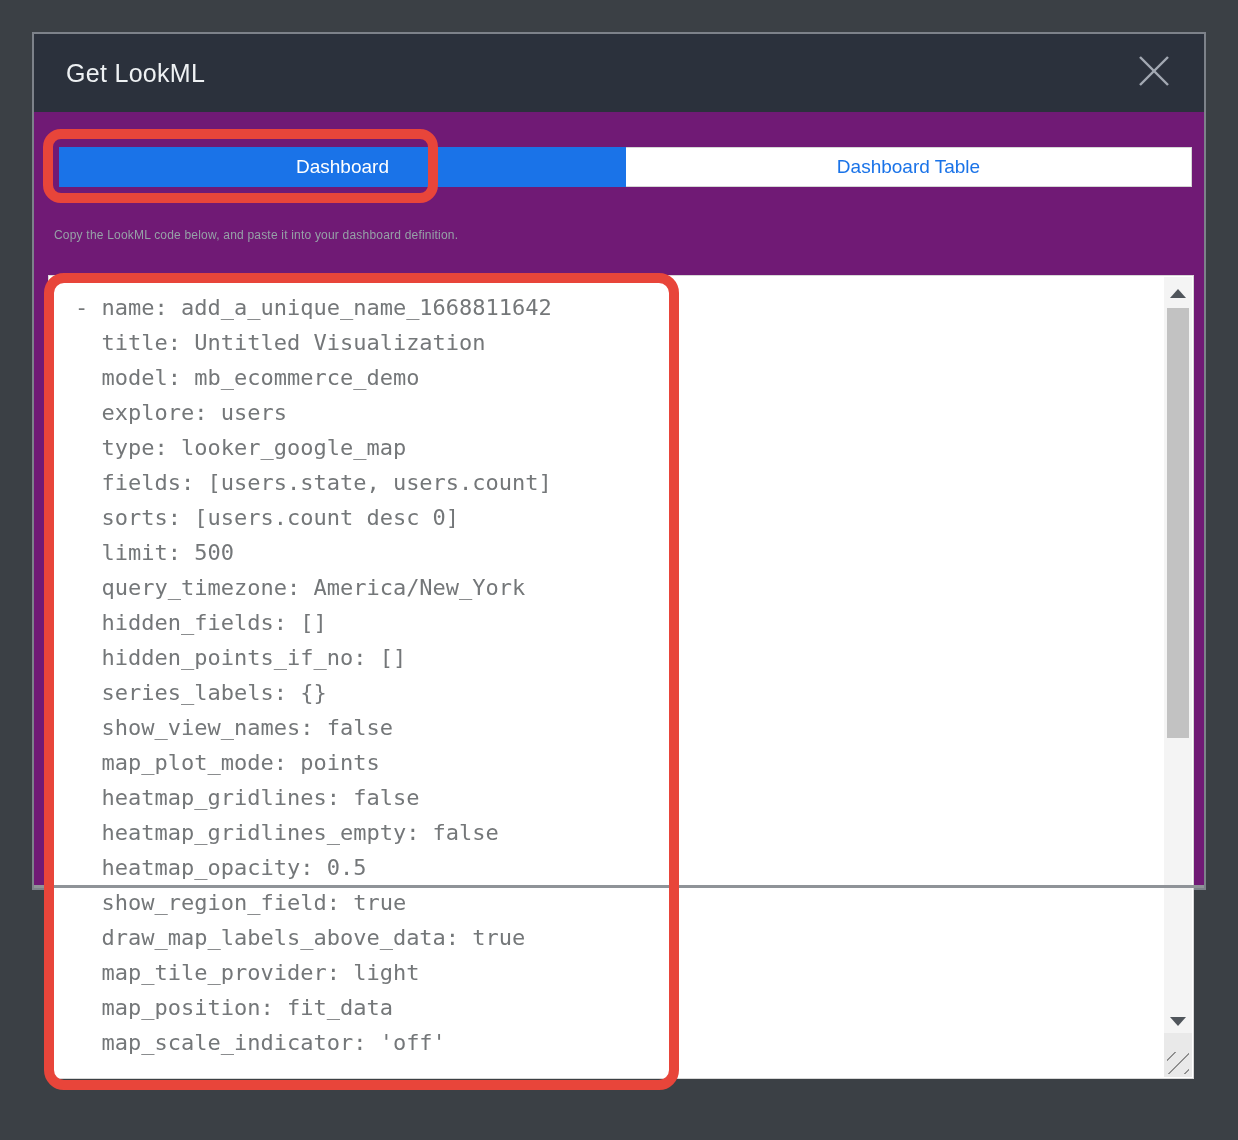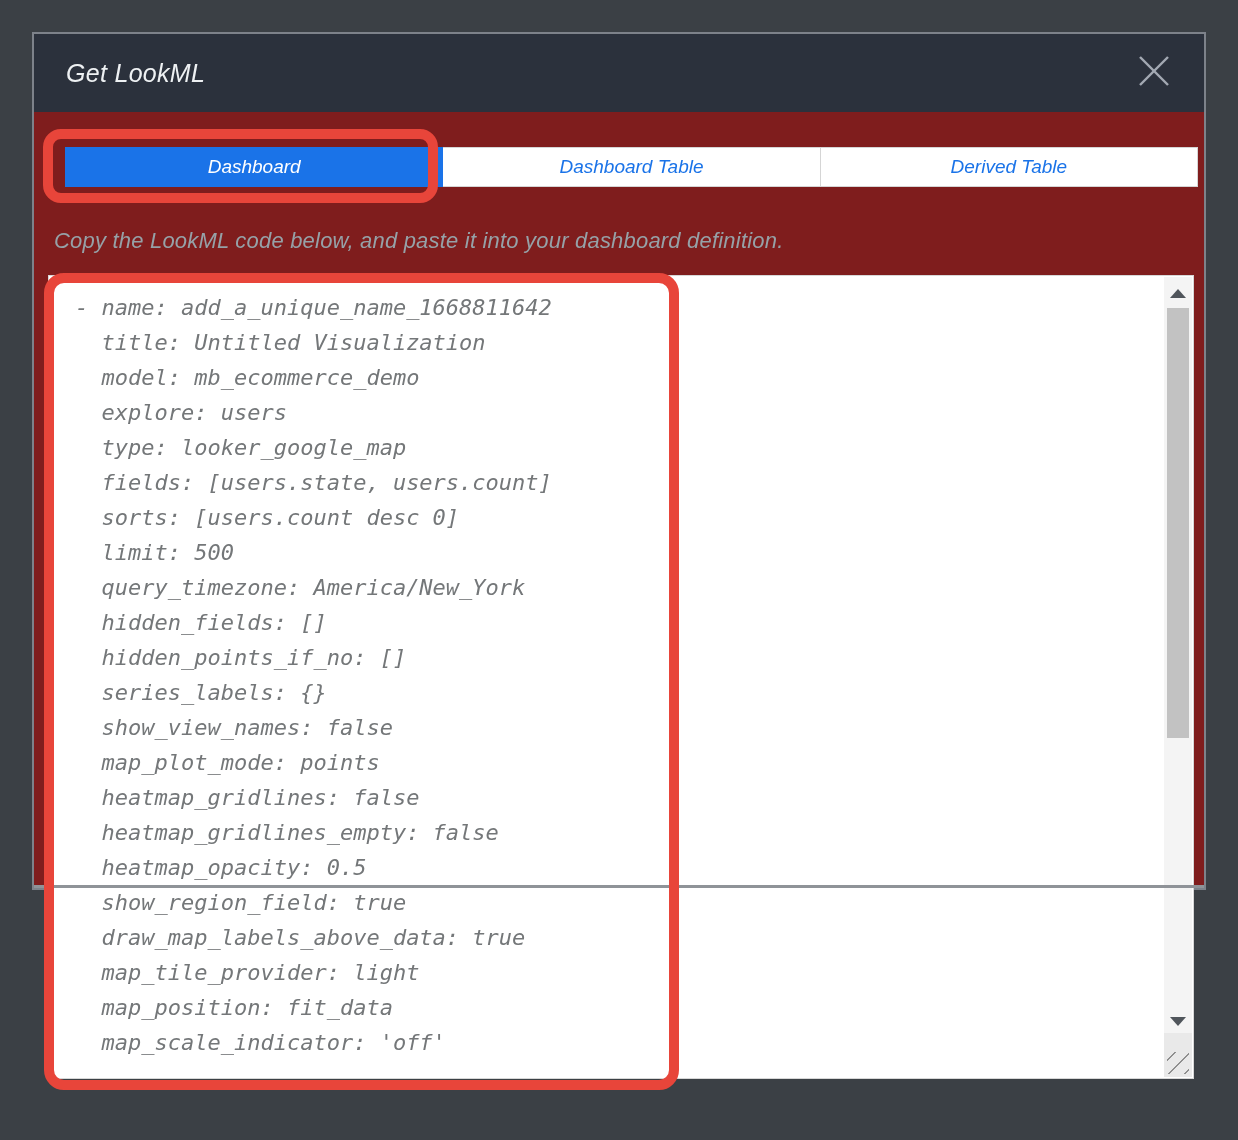--- a/index.html
+++ b/index.html
@@ -7,23 +7,22 @@
   body {
     background: #3b4045;
     font-family: "Liberation Sans", sans-serif;
     position: relative;
     overflow: hidden;
   }
   .dialog {
     position: absolute;
     left: 32px; top: 32px;
     width: 1174px; height: 858px;
-    background: #7f1d1d;
+    background: #701a75;
     border: 2px solid #7d828a;
-    font-style: italic;
   }
   .dialog-header {
     position: absolute;
     left: 0; top: 0; right: 0;
     height: 78px;
     background: #2b313c;
     display: flex;
     align-items: center;
     justify-content: space-between;
     padding: 0 28px 0 32px;
@@ -34,21 +33,21 @@
     font-weight: 400;
     letter-spacing: 0.3px;
   }
   .close-btn {
     width: 44px; height: 44px;
     display: flex; align-items: center; justify-content: center;
     cursor: pointer;
   }
   .tabs {
     position: absolute;
-    left: 31px; top: 113px;
+    left: 25px; top: 113px;
     width: 1133px; height: 40px;
     display: flex;
   }
   .tab {
     flex: 1;
     display: flex;
     align-items: center;
     justify-content: center;
     font-size: 19px;
     color: #1a73e8;
@@ -58,21 +57,21 @@
   }
   .tab + .tab { border-left: none; }
   .tab.selected {
     background: #1a73e8;
     color: #ffffff;
     border: 1px solid #1a73e8;
   }
   .instruction {
     position: absolute;
     left: 20px; top: 194px;
-    font-size: 22px;
+    font-size: 12px;
     color: #96a1a7;
     letter-spacing: 0.2px;
   }
   .code-box {
     position: absolute;
     left: 14px; top: 241px;
     width: 1146px; height: 804px;
     background: #ffffff;
     border: 1px solid #d7d7d7;
     overflow: hidden;
@@ -172,21 +171,20 @@
           <line x1="6" y1="6" x2="34" y2="34" stroke="#a3a9b3" stroke-width="2.4"></line>
           <line x1="34" y1="6" x2="6" y2="34" stroke="#a3a9b3" stroke-width="2.4"></line>
         </svg>
       </span>
     </div>
   </div>
 
   <div class="tabs">
     <div class="tab selected">Dashboard</div>
     <div class="tab">Dashboard Table</div>
-    <div class="tab">Derived Table</div>
   </div>
 
   <div class="instruction">Copy the LookML code below, and paste it into your dashboard definition.</div>
 
   <div class="code-box">
     <pre class="code-text">- name: add_a_unique_name_1668811642
   title: Untitled Visualization
   model: mb_ecommerce_demo
   explore: users
   type: looker_google_map

